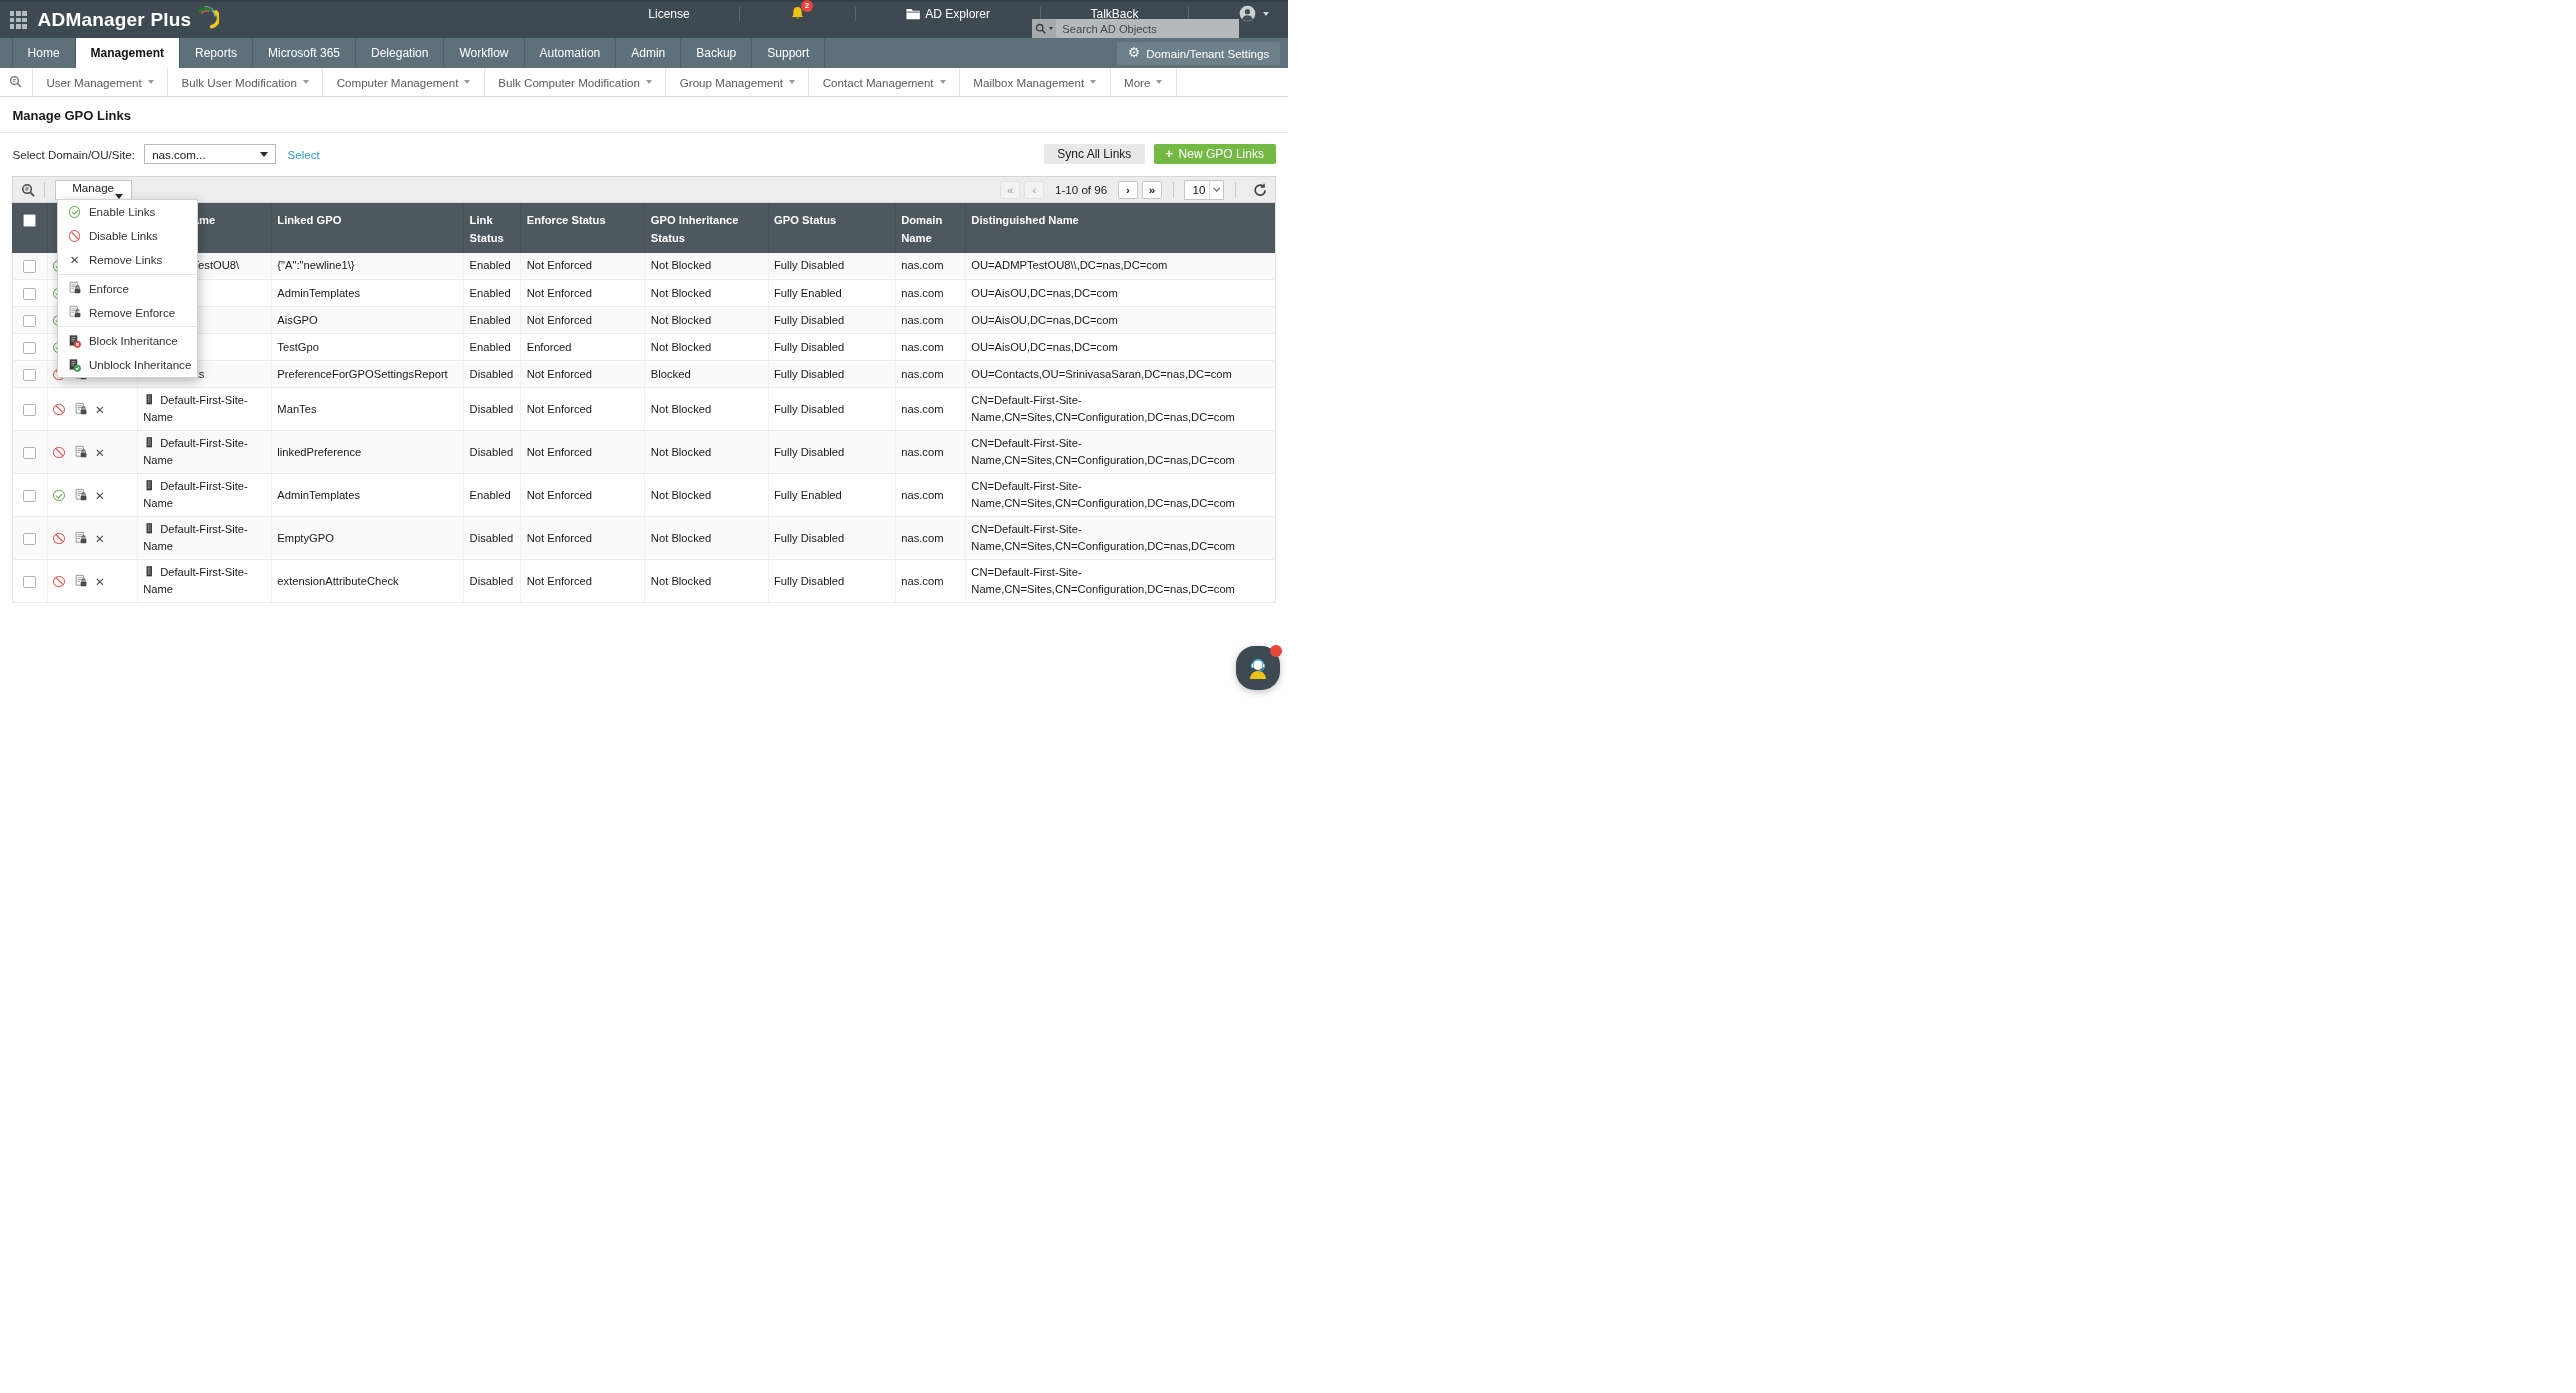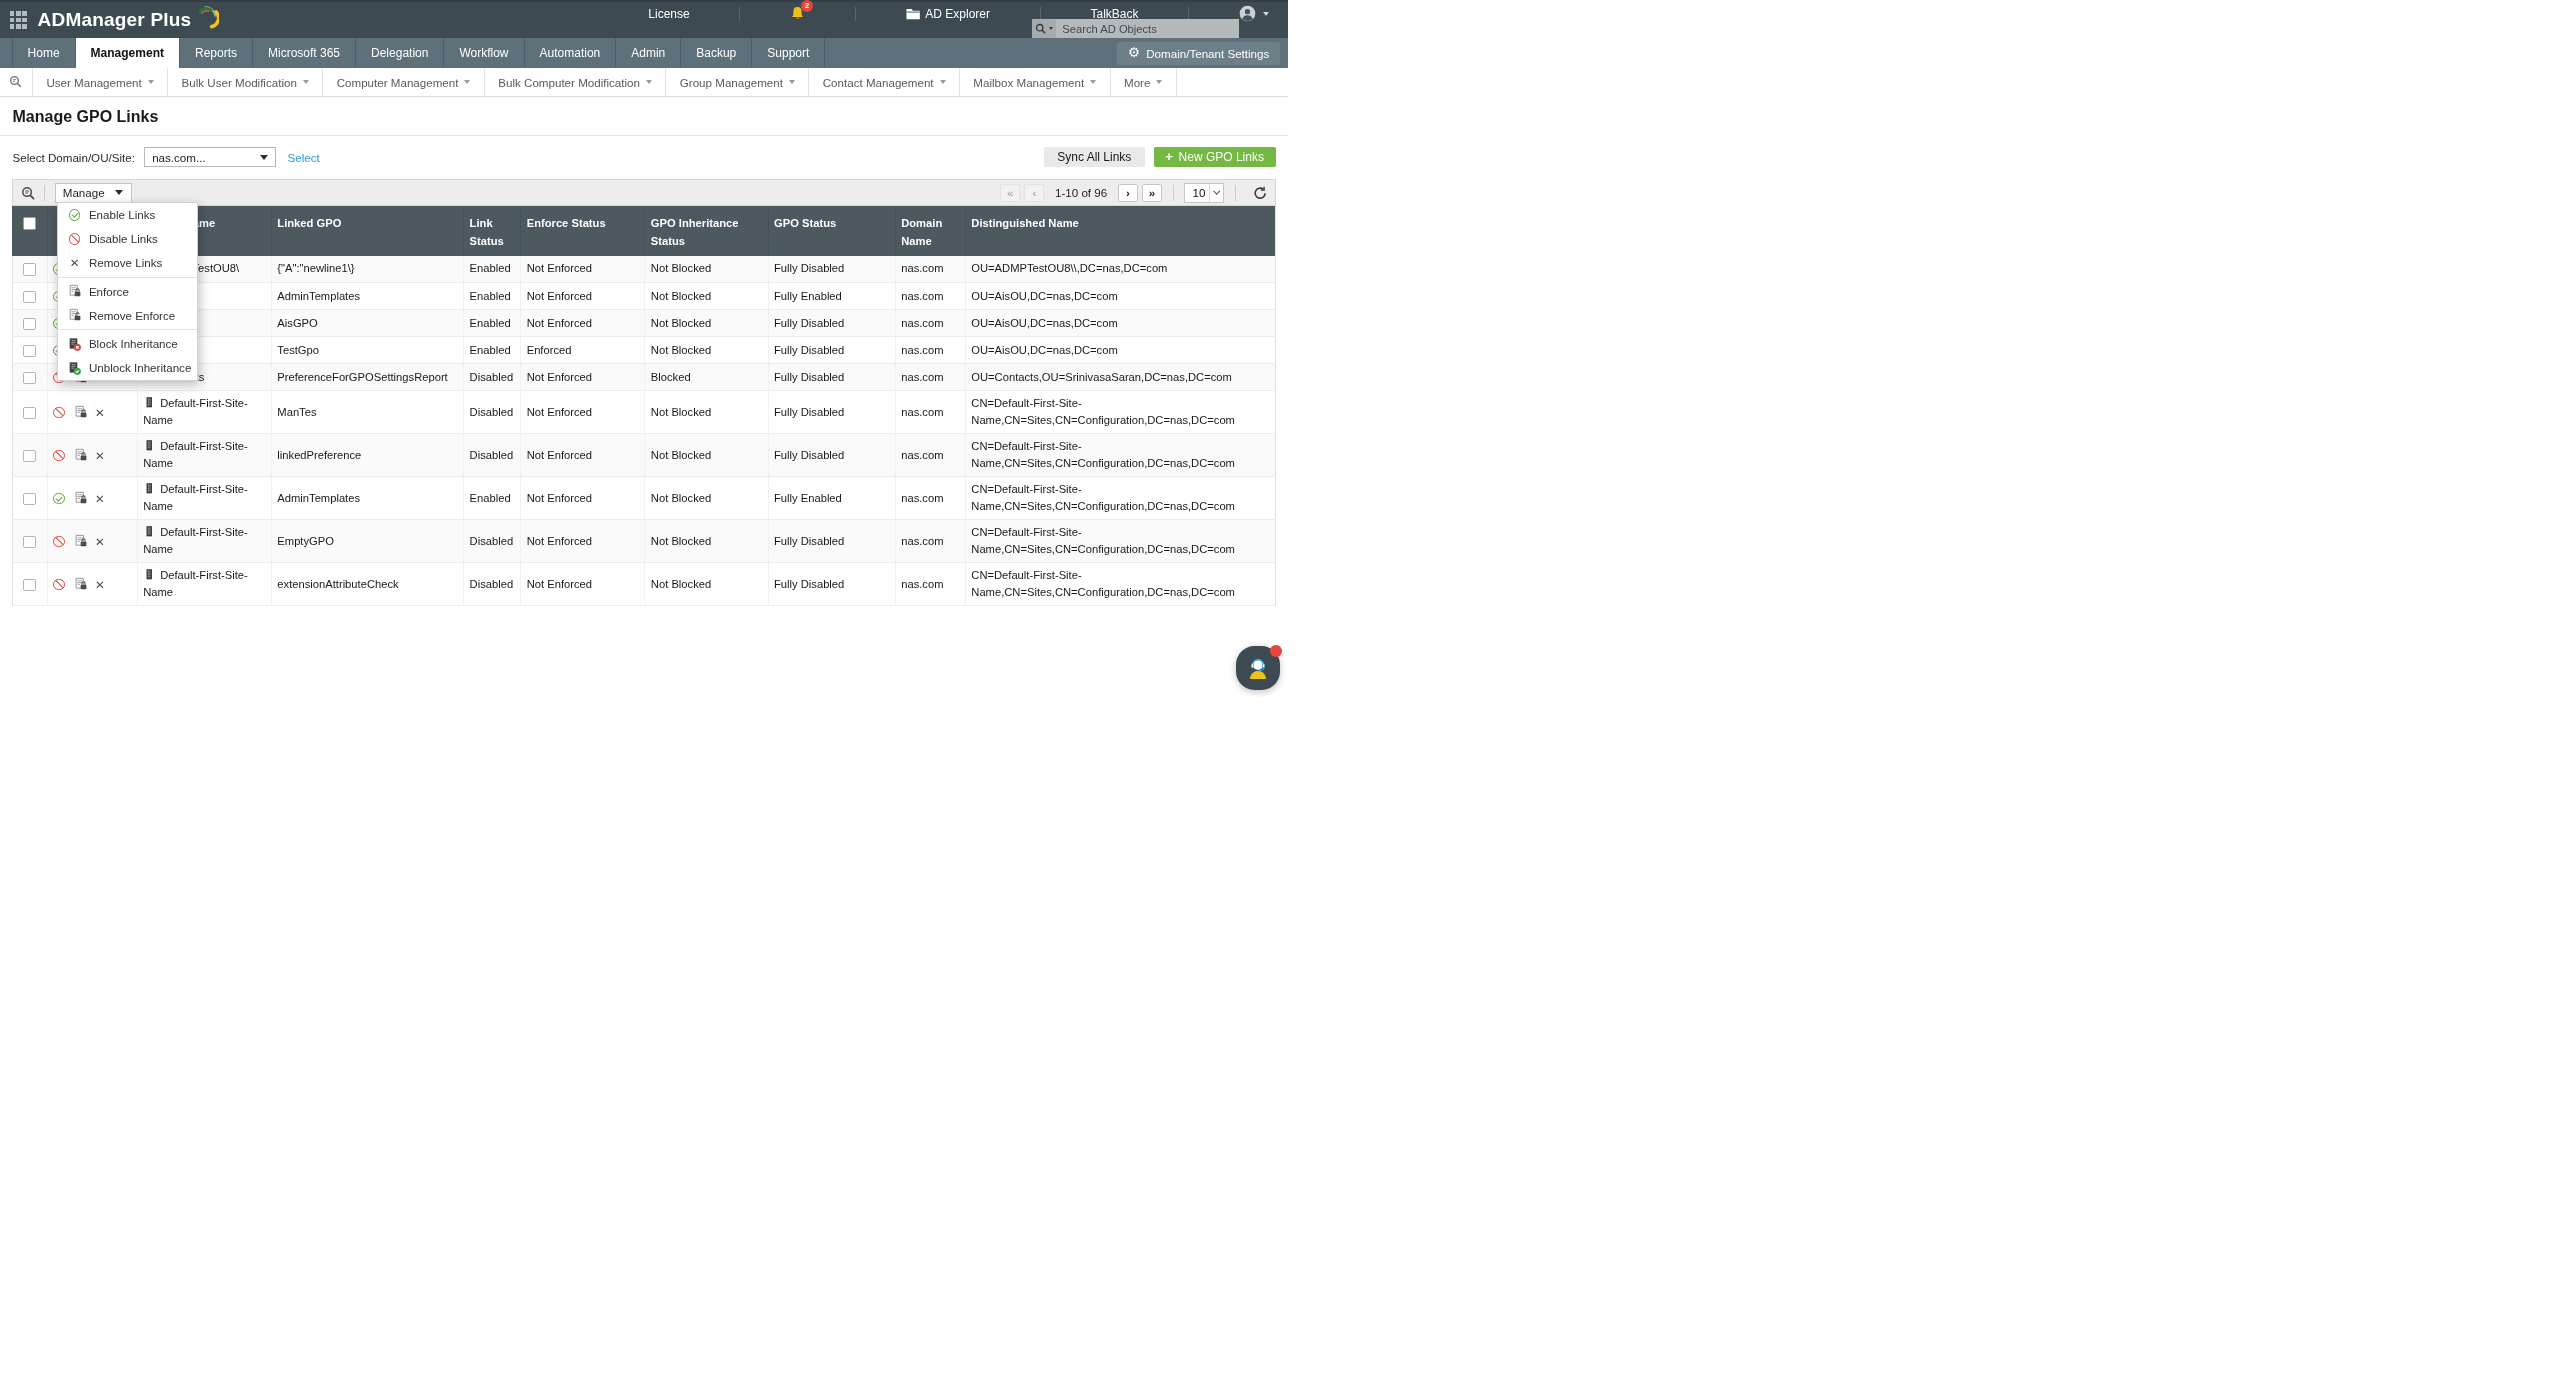--- a/index.html
+++ b/index.html
@@ -32,36 +32,36 @@
   .gear { font-family:"DejaVu Sans",sans-serif; font-size:13.4px; line-height:1; }
 
   
   .subnav { height:29px; background:#fff; border-bottom:0.9px solid #dadada; display:flex; align-items:stretch; color:#5a5a5a; font-size:11.6px; }
   .subnav .mag { width:32px; display:flex; align-items:center; justify-content:center; color:#6f6f6f; cursor:pointer; }
   .sn-item { display:flex; align-items:center; gap:6px; padding:0 13.4px; border-left:0.9px solid #e3e3e3; cursor:pointer; white-space:nowrap; }
   .sn-item:last-child { border-right:0.9px solid #e3e3e3; }
   .sn-caret { width:0; height:0; border-left:3.6px solid transparent; border-right:3.6px solid transparent; border-top:4.5px solid #9a9a9a; }
 
   
-  .page-title { font-size:16px; font-weight:700; color:#1a1a1a; margin:10.7px 0 0 12.5px; }
+  .page-title { font-size:13px; font-weight:700; color:#1a1a1a; margin:10.7px 0 0 12.5px; }
   .hrule { border-top:0.9px solid #e8e8e8; margin-top:9.8px; }
   .controls { display:flex; align-items:center; margin:9.8px 12.5px 0 12.5px; height:21.5px; }
   .ctl-label { font-size:11.6px; color:#2b2b2b; }
   .domain-select { width:132px; height:20.6px; border:0.9px solid #b9b9b9; background:#fff; margin-left:9px; display:flex; align-items:center; padding:0 7.2px; font-size:11.6px; color:#222; cursor:pointer; }
   .ds-caret { margin-left:auto; width:0; height:0; border-left:4.5px solid transparent; border-right:4.5px solid transparent; border-top:5.4px solid #2b2b2b; }
   .select-link { color:#2f9ad0; font-size:11.6px; margin-left:11.6px; cursor:pointer; }
   .btn-sync { margin-left:auto; height:20.6px; line-height:20.6px; background:#e9e9e9; border-radius:1.8px; padding:0 13.4px; font-size:12px; color:#191919; cursor:pointer; }
   .btn-new { margin-left:9px; height:20.6px; line-height:20.6px; background:#74b944; border-radius:1.8px; padding:0 11.6px; font-size:12px; color:#fff; cursor:pointer; display:flex; align-items:center; gap:5.4px; }
   .btn-new .plus { font-weight:700; font-size:13.4px; }
 
   
   .gridwrap { position:relative; margin:11.6px 11.6px 0 11.6px; }
   .gtoolbar { height:27px; background:#ededed; border:0.9px solid #d6d6d6; display:flex; align-items:center; padding:0 8px; }
   .tool-sep { width:0.9px; height:16px; background:#cdcdcd; margin:0 0 0 9px; }
-  .manage-btn { width:77px; height:19.7px; margin-left:9.8px; background:#fff; border:0.9px solid #c6c6c6; display:flex; align-items:center; padding:0 7.2px; font-size:11.6px; color:#1e1e1e; cursor:pointer; }
+  .manage-btn { width:77px; height:19.7px; margin-left:9.8px; background:#fff; border:0.9px solid #c6c6c6; display:flex; align-items:center; padding:0 7.2px; font-size:11.6px; color:#1e1e1e; cursor:pointer;flex-direction:column; }
   .manage-btn .mcaret { margin-left:auto; width:0; height:0; border-left:4.5px solid transparent; border-right:4.5px solid transparent; border-top:5.4px solid #2b2b2b; }
   .pg { margin-left:auto; display:flex; align-items:center; gap:4.5px; }
   .pbtn { width:19.7px; height:18px; display:flex; align-items:center; justify-content:center; font-size:11.6px; border-radius:1.8px; cursor:pointer; }
   .pbtn.dis { background:#f2f2f2; border:0.9px solid #e2e2e2; color:#999; }
   .pbtn.en { background:#fff; border:0.9px solid #c6c6c6; color:#222; font-weight:700; }
   .prange { font-size:11.6px; color:#1d1d1d; margin:0 6.3px; }
   .psep { width:0.9px; height:16px; background:#cdcdcd; margin:0 6.3px; }
   .psize { width:40px; height:19.7px; border:0.9px solid #c6c6c6; background:#fff; display:flex; align-items:stretch; cursor:pointer; }
   .psize .val { font-size:11.6px; color:#111; padding-left:7.2px; display:flex; align-items:center; flex:1; }
   .psize .chev { width:14.3px; border-left:0.9px solid #dcdcdc; display:flex; align-items:center; justify-content:center; }

